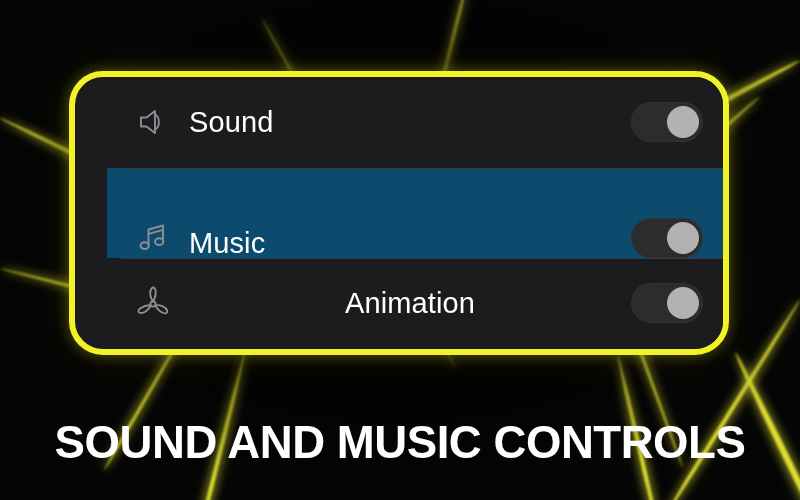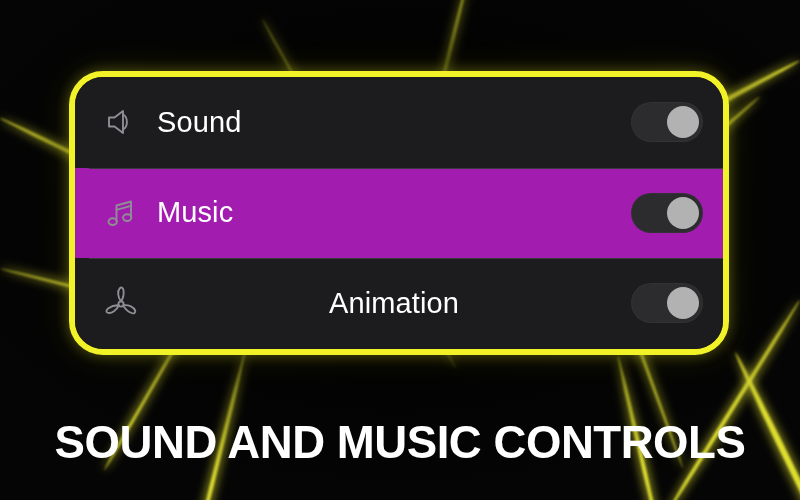--- a/index.html
+++ b/index.html
@@ -60,20 +60,21 @@
     top: 71px;
     width: 660px;
     height: 284px;
     box-sizing: border-box;
     border: 6px solid #f2f229;
     border-radius: 34px;
     background: #1c1c1e;
     box-shadow: 0 0 14px rgba(242,242,41,0.30),
                 0 0 34px rgba(242,242,41,0.12);
     overflow: hidden;
+    padding-left: 32px;
   }
 
   .setting-row {
     position: relative;
     height: 90.6px;
     display: flex;
     align-items: center;
     padding: 0 20px 0 25px;
     box-sizing: border-box;
     background: #1c1c1e;
@@ -187,21 +188,21 @@
           <path d="M5 12.5 H10.5 L19 6 V28 L10.5 21.5 H5 Z"></path>
           <path d="M19 9.5 C24.2 12 24.2 22 19 24.5"></path>
         </svg>
       </span>
       <span class="row-label">Sound</span>
       <span class="toggle" style="background: rgb(44, 44, 46);">
         <span class="knob" style="background: rgb(178, 178, 178);"></span>
       </span>
     </div>
 
-    <div class="setting-row" style="background: #a21caf;">
+    <div class="setting-row" style="background: #0c4a6e; align-items: flex-end;">
       <span class="row-icon">
         <svg width="34" height="34" viewBox="0 0 34 34" fill="none" stroke="currentColor" stroke-width="1.9" stroke-linecap="round" stroke-linejoin="round">
           <path d="M12.5 25 V9.5 L27 5.5 V21"></path>
           <path d="M12.5 13.8 L27 9.8"></path>
           <ellipse cx="8.7" cy="25.6" rx="4.2" ry="3.4"></ellipse>
           <ellipse cx="23.2" cy="21.6" rx="4.2" ry="3.4"></ellipse>
         </svg>
       </span>
       <span class="row-label">Music</span>
       <span class="toggle" style="background: rgb(44, 44, 46);">

